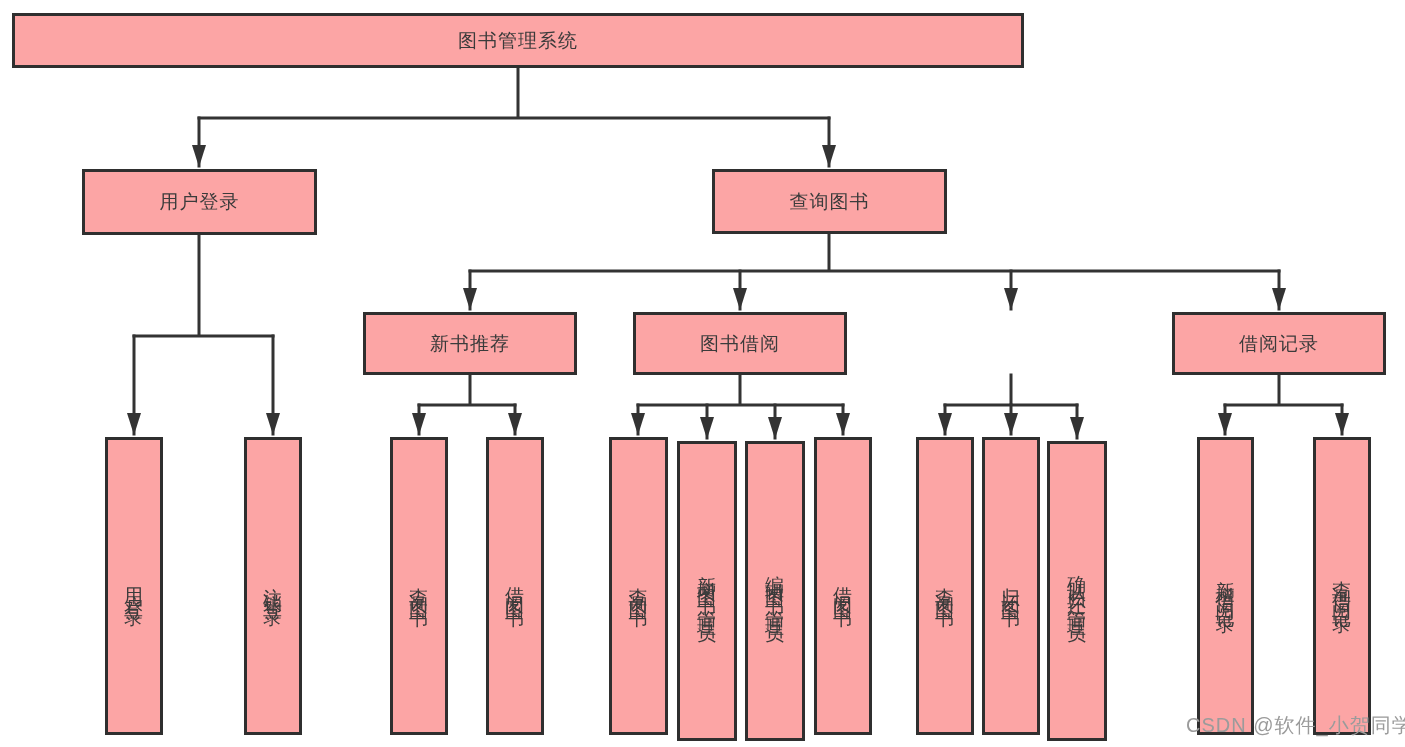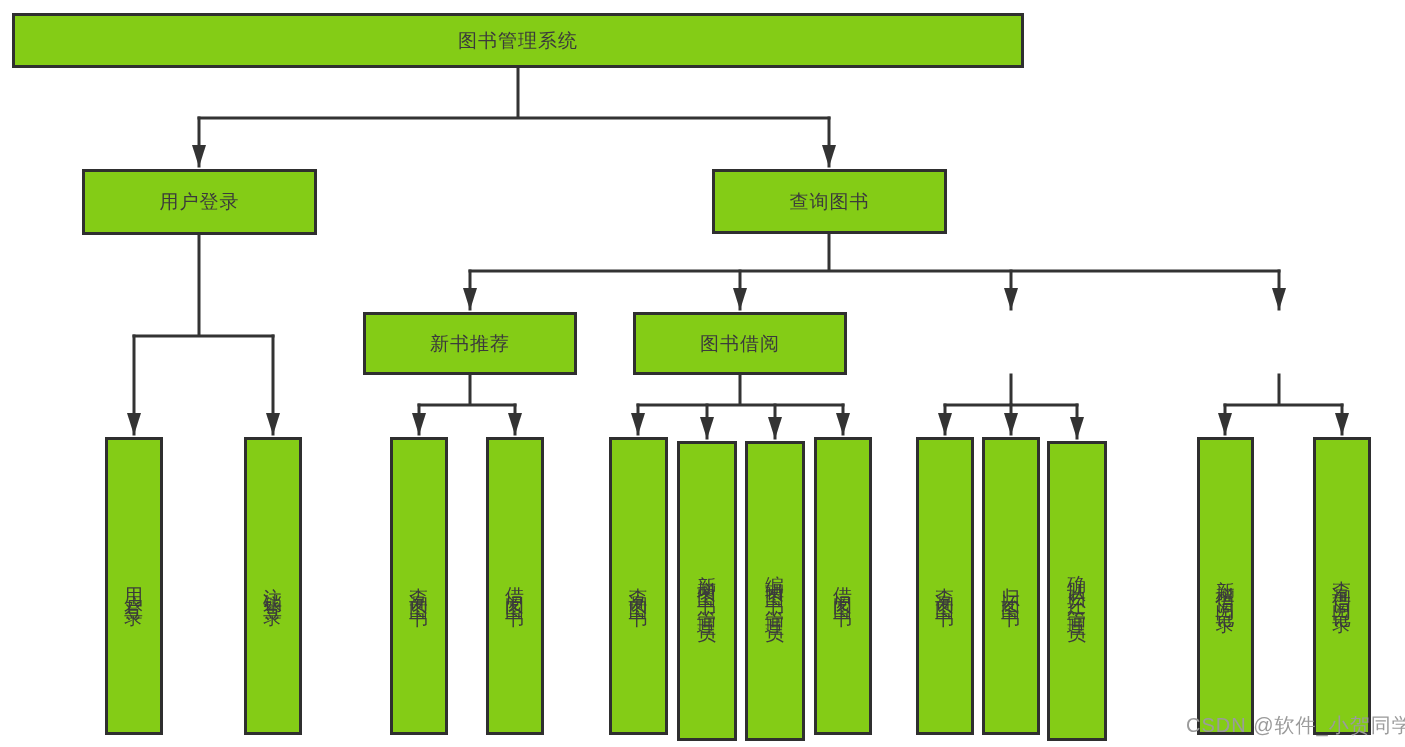--- a/index.html
+++ b/index.html
@@ -14,21 +14,21 @@
   #wires {
     position: absolute;
     left: 0; top: 0;
     width: 1405px; height: 747px;
     z-index: 1;
   }
   .node {
     position: absolute;
     box-sizing: border-box;
     border: 3px solid #2f2f2f;
-    background: #84cc16;
+    background: #fca5a5;
     display: flex;
     align-items: center;
     justify-content: center;
     color: #3b3b3b;
     z-index: 2;
   }
   .hnode span {
     font-size: 19px;
     letter-spacing: 1px;
     white-space: nowrap;
@@ -109,20 +109,23 @@
   <div class="node hnode" style="left:712px; top:169px; width:235px; height:65px;">
     <span>查询图书</span>
   </div>
 
   <div class="node hnode" style="left:363px; top:312px; width:214px; height:63px;">
     <span>新书推荐</span>
   </div>
   <div class="node hnode" style="left:633px; top:312px; width:214px; height:63px;">
     <span>图书借阅</span>
   </div>
+  <div class="node hnode" style="left:1172px; top:312px; width:214px; height:63px;">
+    <span>借阅记录</span>
+  </div>
 
   <div class="node vnode" style="left:105px; top:437px; width:58px; height:298px;">
     <span>用户登录</span>
   </div>
   <div class="node vnode" style="left:244px; top:437px; width:58px; height:298px;">
     <span>注销登录</span>
   </div>
 
   <div class="node vnode" style="left:390px; top:437px; width:58px; height:298px;">
     <span>查询图书</span>

